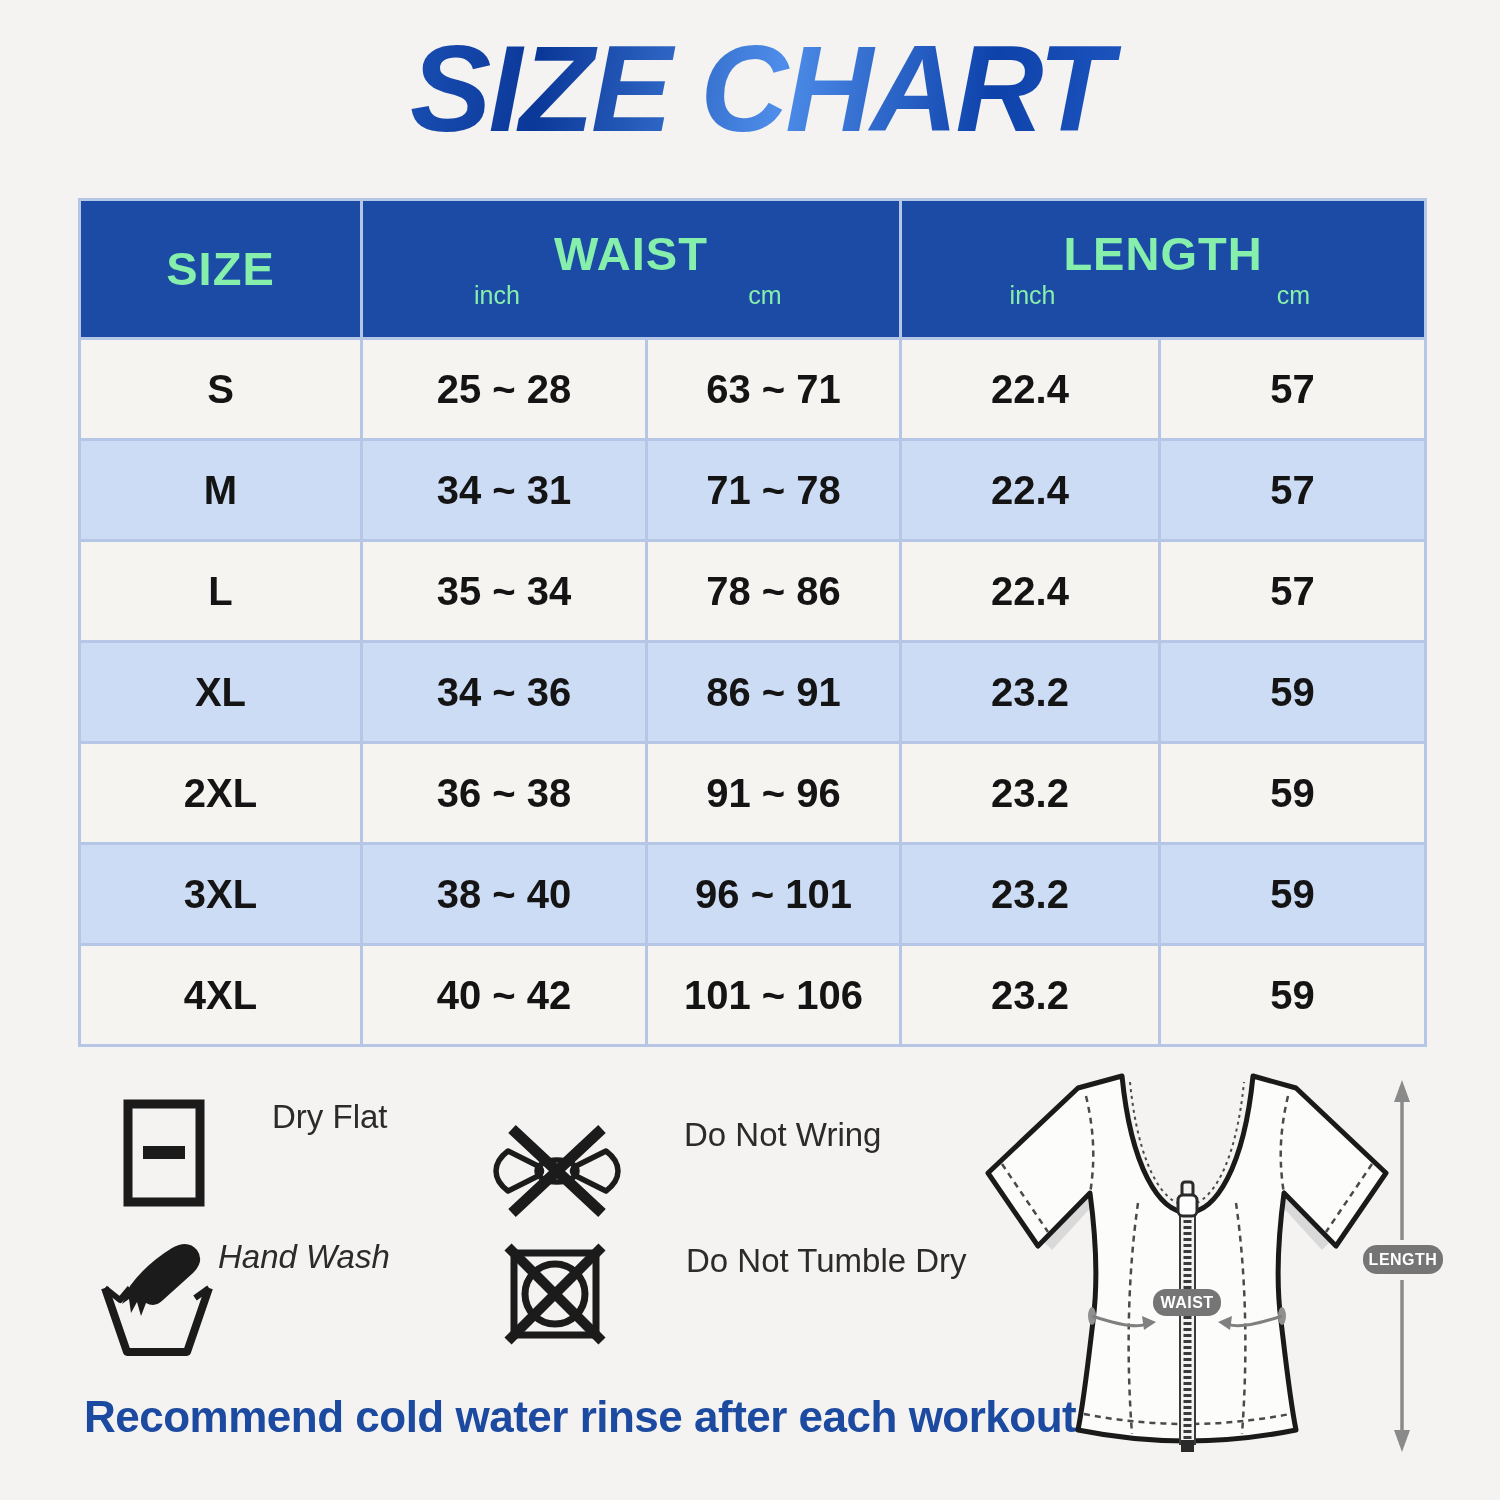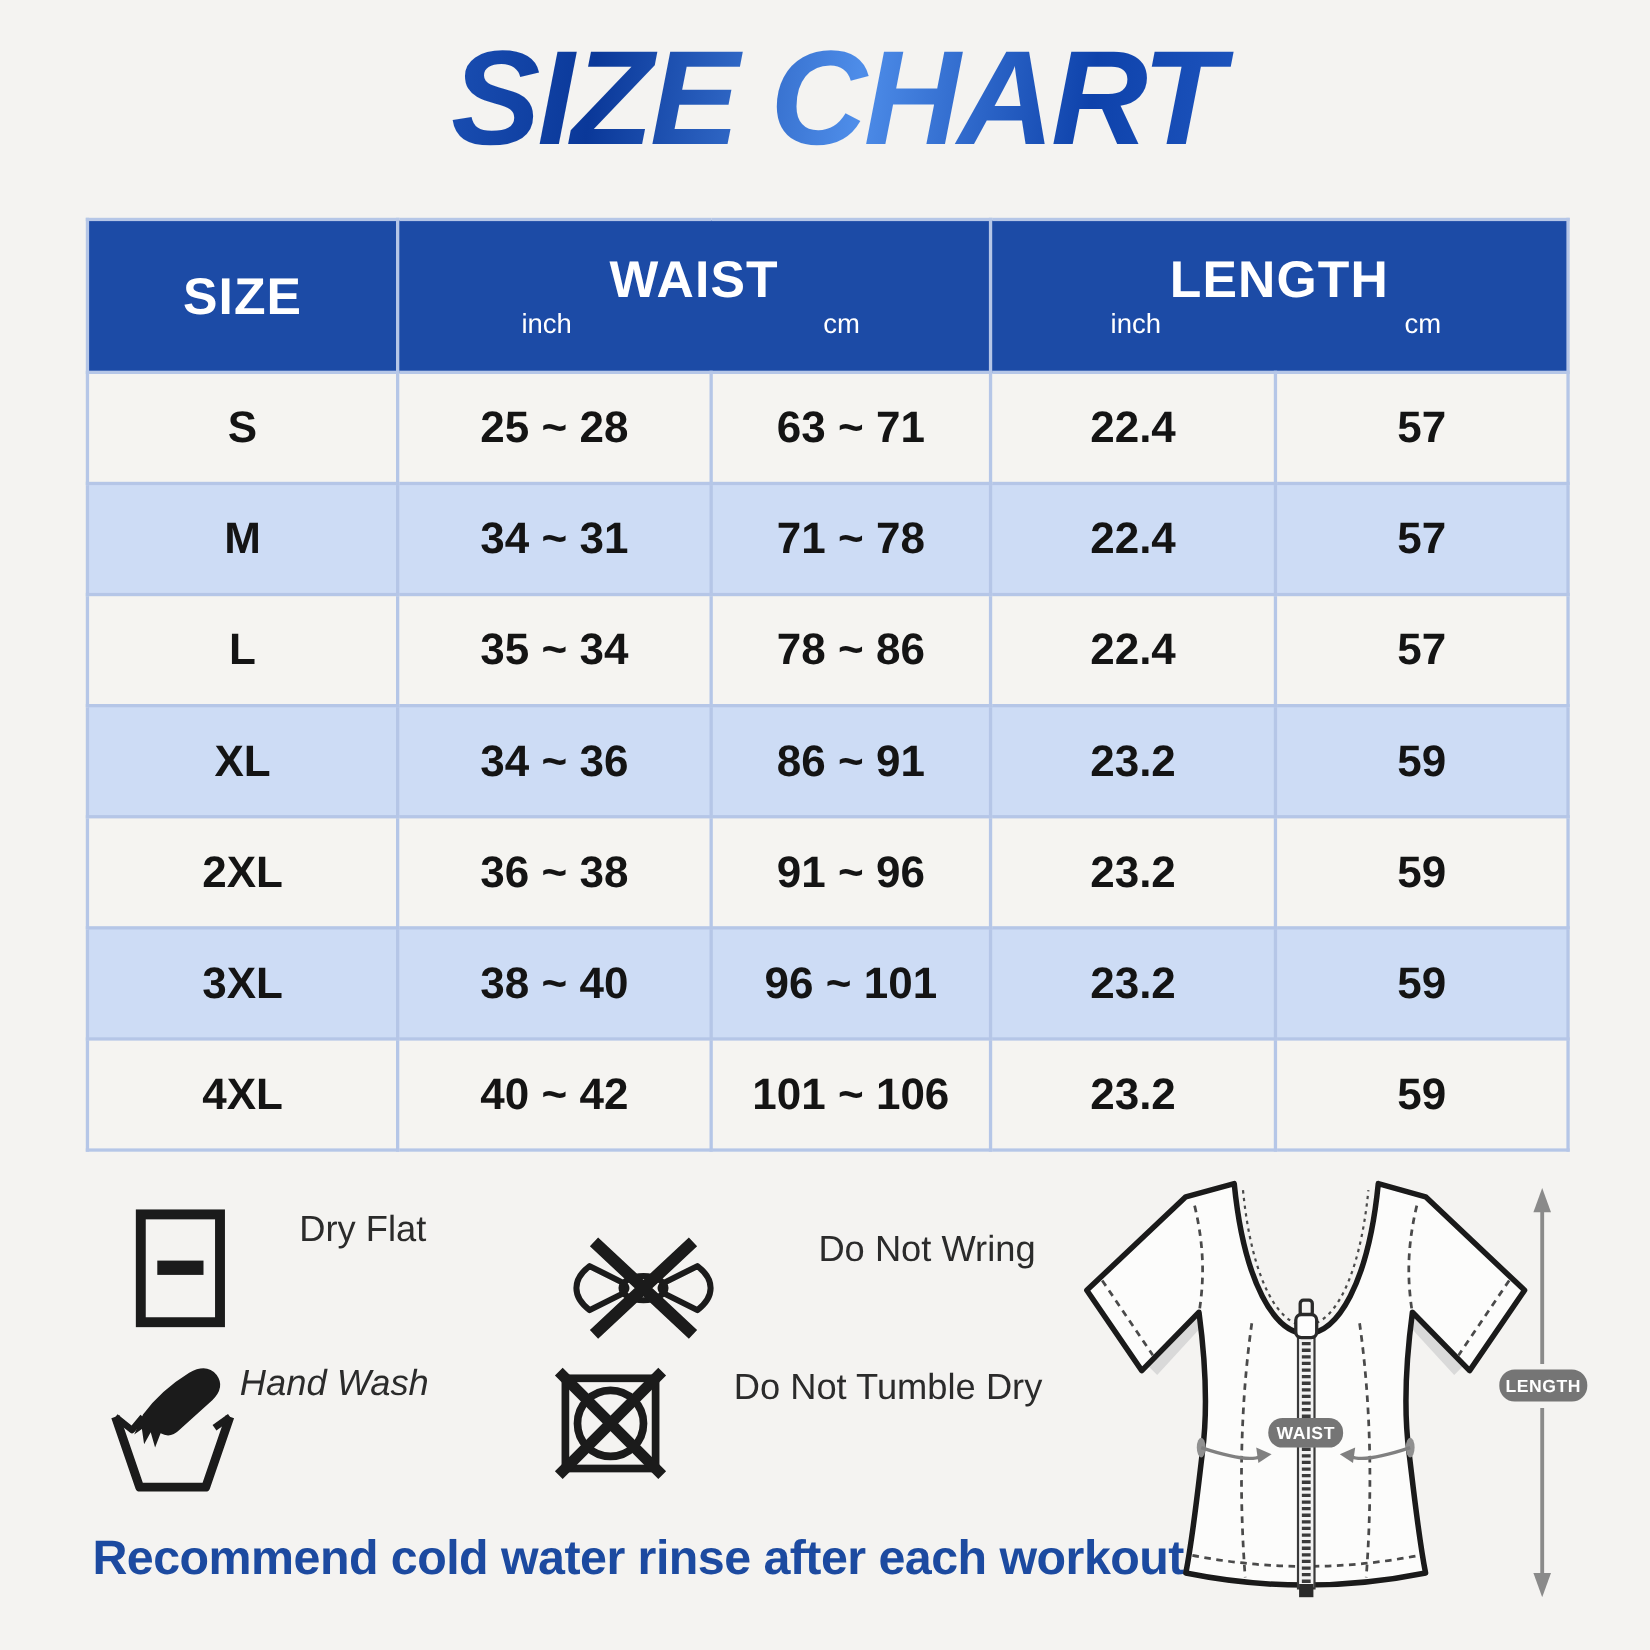--- a/index.html
+++ b/index.html
@@ -24,43 +24,43 @@
 
   
   table.size-table{
     position:absolute;left:78px;top:198px;width:1346px;
     border-collapse:collapse;table-layout:fixed;
   }
   .size-table th,.size-table td{
     border:3px solid #b5c6e7;text-align:center;vertical-align:middle;
   }
   .size-table thead th{
-    background:#1c4ba6;color:#ffffff;height:136px;padding:0;
+    background:#1c4ba6;color:#86efac;height:136px;padding:0;
   }
   .h-main{font-size:47px;font-weight:bold;line-height:1.05;letter-spacing:1px;}
   .h-units{display:flex;margin-top:4px;font-weight:normal;}
   .h-units span{flex:1;font-size:25px;line-height:1.1;}
   .size-table td{
     height:96px;background:#f5f4f1;color:#141414;
     font-size:40px;font-weight:bold;letter-spacing:0px;
   }
   .size-table tbody tr:nth-child(even) td{background:#cddcf5;}
 
   
   .care-item{position:absolute;display:flex;align-items:flex-start;}
   .care-icon{display:flex;align-items:center;justify-content:center;}
   .care-label{font-size:33px;color:#2b2b2b;white-space:nowrap;}
   #care-dry-flat{left:122px;top:1098px;}
   #care-dry-flat .care-label{margin-left:66px;}
-  #care-do-not-wring{left:520px;top:1116px;gap:32px;}
+  #care-do-not-wring{left:492px;top:1116px;}
   #care-do-not-wring .care-label{margin-left:62px;}
   #care-hand-wash{left:96px;top:1238px;}
   #care-hand-wash .care-label{font-style:italic;}
   #care-do-not-tumble-dry{left:503px;top:1242px;}
-  #care-do-not-tumble-dry .care-label{margin-left:60px;}
+  #care-do-not-tumble-dry .care-label{margin-left:79px;}
 
   
   .footer-note{
     position:absolute;left:84px;top:1392px;
     font-size:44px;font-weight:bold;color:#1c4aa0;letter-spacing:-0.5px;
   }
 
   
   .garment-wrap{position:absolute;left:950px;top:1048px;width:530px;height:448px;}
   .badge-text{font:bold 16px "Liberation Sans",sans-serif;fill:#ffffff;letter-spacing:0.5px;}

